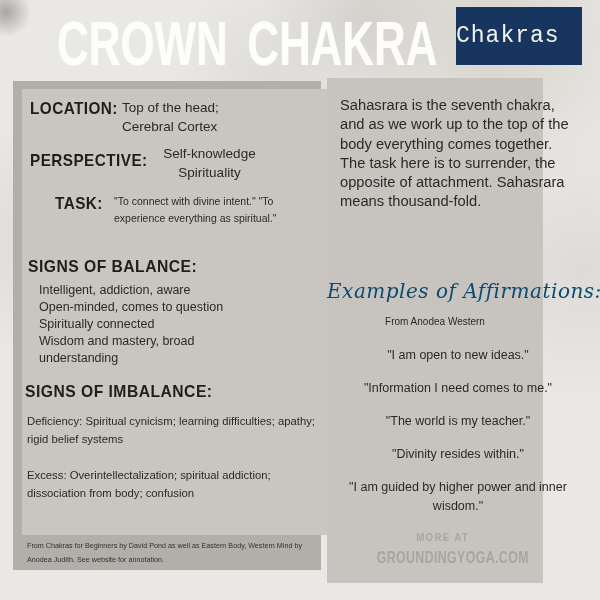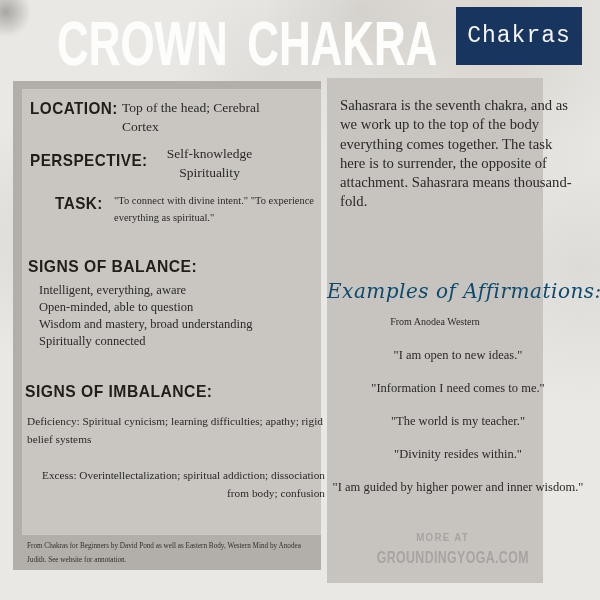--- a/index.html
+++ b/index.html
@@ -18,43 +18,43 @@
   
   .title{
     position:absolute;left:57px;top:10px;
     font-weight:bold;font-size:61px;line-height:1.05;color:#fdfdfc;
     letter-spacing:0px;word-spacing:10px;white-space:nowrap;
     transform:scale(0.72,1.04);transform-origin:left top;
     text-shadow:0 0 1px rgba(255,255,255,0.6);
   }
   .badge{
     position:absolute;left:456px;top:7px;width:126px;height:58px;
-    background:#17355e;display:flex;align-items:center;justify-content:center;
+    background:#17355e;display:flex;align-items:center;justify-content:flex-start;
   }
   .badge span{font-family:"Liberation Mono",monospace;font-size:23px;color:#f5f5f3;letter-spacing:1px;}
   
   .panel-left{position:absolute;left:13px;top:81px;width:308px;height:489px;background:#b2aeaa;}
-  .card{position:absolute;left:9px;top:8px;width:299px;height:446px;background:#c9c6c2;}
+  .card{position:absolute;left:9px;top:8px;width:299px;height:446px;background:#c9c6c2;padding-left:8px;}
   .stamp{
     display:inline-block;font-weight:bold;color:#211e1a;white-space:nowrap;
     transform:scaleX(0.9);transform-origin:left center;letter-spacing:0.5px;
   }
   .lbl{font-size:17px;line-height:20px;}
   .hdg{font-size:16.5px;line-height:20px;transform:scaleX(0.95);}
-  .mono{font-family:Liberation Serif, serif;color:#2b2926;}
+  .mono{font-family:Liberation Sans, sans-serif;color:#2b2926;}
   .f-label{position:absolute;}
   .f-value{position:absolute;font-size:13.5px;line-height:19px;}
   .f1l{left:8px;top:10px;}   .f1v{left:100px;top:9px;width:150px;}
   .f2l{left:8px;top:62px;}   .f2v{left:120px;top:55px;width:135px;text-align:center;}
   .f3l{left:33px;top:105px;} .f3v{left:92px;top:104px;width:212px;font-size:10.5px;line-height:16.5px;}
   .balance-h{position:absolute;left:6px;top:167px;}
   .balance-list{position:absolute;left:17px;top:193px;width:238px;font-size:12.5px;line-height:17px;}
   .imbalance-h{position:absolute;left:3px;top:292px;}
   .imbalance{position:absolute;left:5px;top:316px;width:298px;font-size:11.3px;line-height:17.5px;}
-  .imb-p1{margin:8px 0 19px 0;} .imb-p2{margin:0;text-align:right;}
+  .imb-p1{margin:8px 0 19px 0;} .imb-p2{margin:0;}
   .source-note{
     position:absolute;left:14px;top:458px;width:292px;
     font-size:7.2px;line-height:14px;color:#33302c;
   }
   
   .panel-right{position:absolute;left:327px;top:78px;width:216px;height:505px;background:#c7c4c0;}
   .intro{position:absolute;left:13px;top:18px;width:232px;font-size:14.7px;line-height:19.3px;}
   .aff-heading{
     position:absolute;left:0;right:0;top:201px;text-align:center;
     font-family:"DejaVu Serif",serif;font-style:italic;font-size:20px;
@@ -90,24 +90,24 @@
       <div class="mono f-value f1v">Top of the head; Cerebral Cortex</div>
 
       <span class="stamp lbl f-label f2l">PERSPECTIVE:</span>
       <div class="mono f-value f2v">Self-knowledge Spirituality</div>
 
       <span class="stamp lbl f-label f3l">TASK:</span>
       <div class="mono f-value f3v">"To connect with divine intent." "To experience everything as spiritual."</div>
 
       <span class="stamp hdg balance-h">SIGNS OF BALANCE:</span>
       <div class="mono balance-list">
-        <div>Intelligent, everything, aware</div>
-        <div>Open-minded, able to question</div>
+        <div>Intelligent, addiction, aware</div>
+        <div>Open-minded, comes to question</div>
+        <div>Spiritually connected</div>
         <div>Wisdom and mastery, broad understanding</div>
-        <div>Spiritually connected</div>
       </div>
 
       <span class="stamp hdg imbalance-h">SIGNS OF IMBALANCE:</span>
       <div class="mono imbalance">
         <p class="imb-p1">Deficiency: Spiritual cynicism; learning difficulties; apathy; rigid belief systems</p>
         <p class="imb-p2">Excess: Overintellectalization; spiritual addiction; dissociation from body; confusion</p>
       </div>
 
     </div>
     <div class="mono source-note">From Chakras for Beginners by David Pond as well as Eastern Body, Western Mind by Anodea Judith.  See website for annotation.</div>

